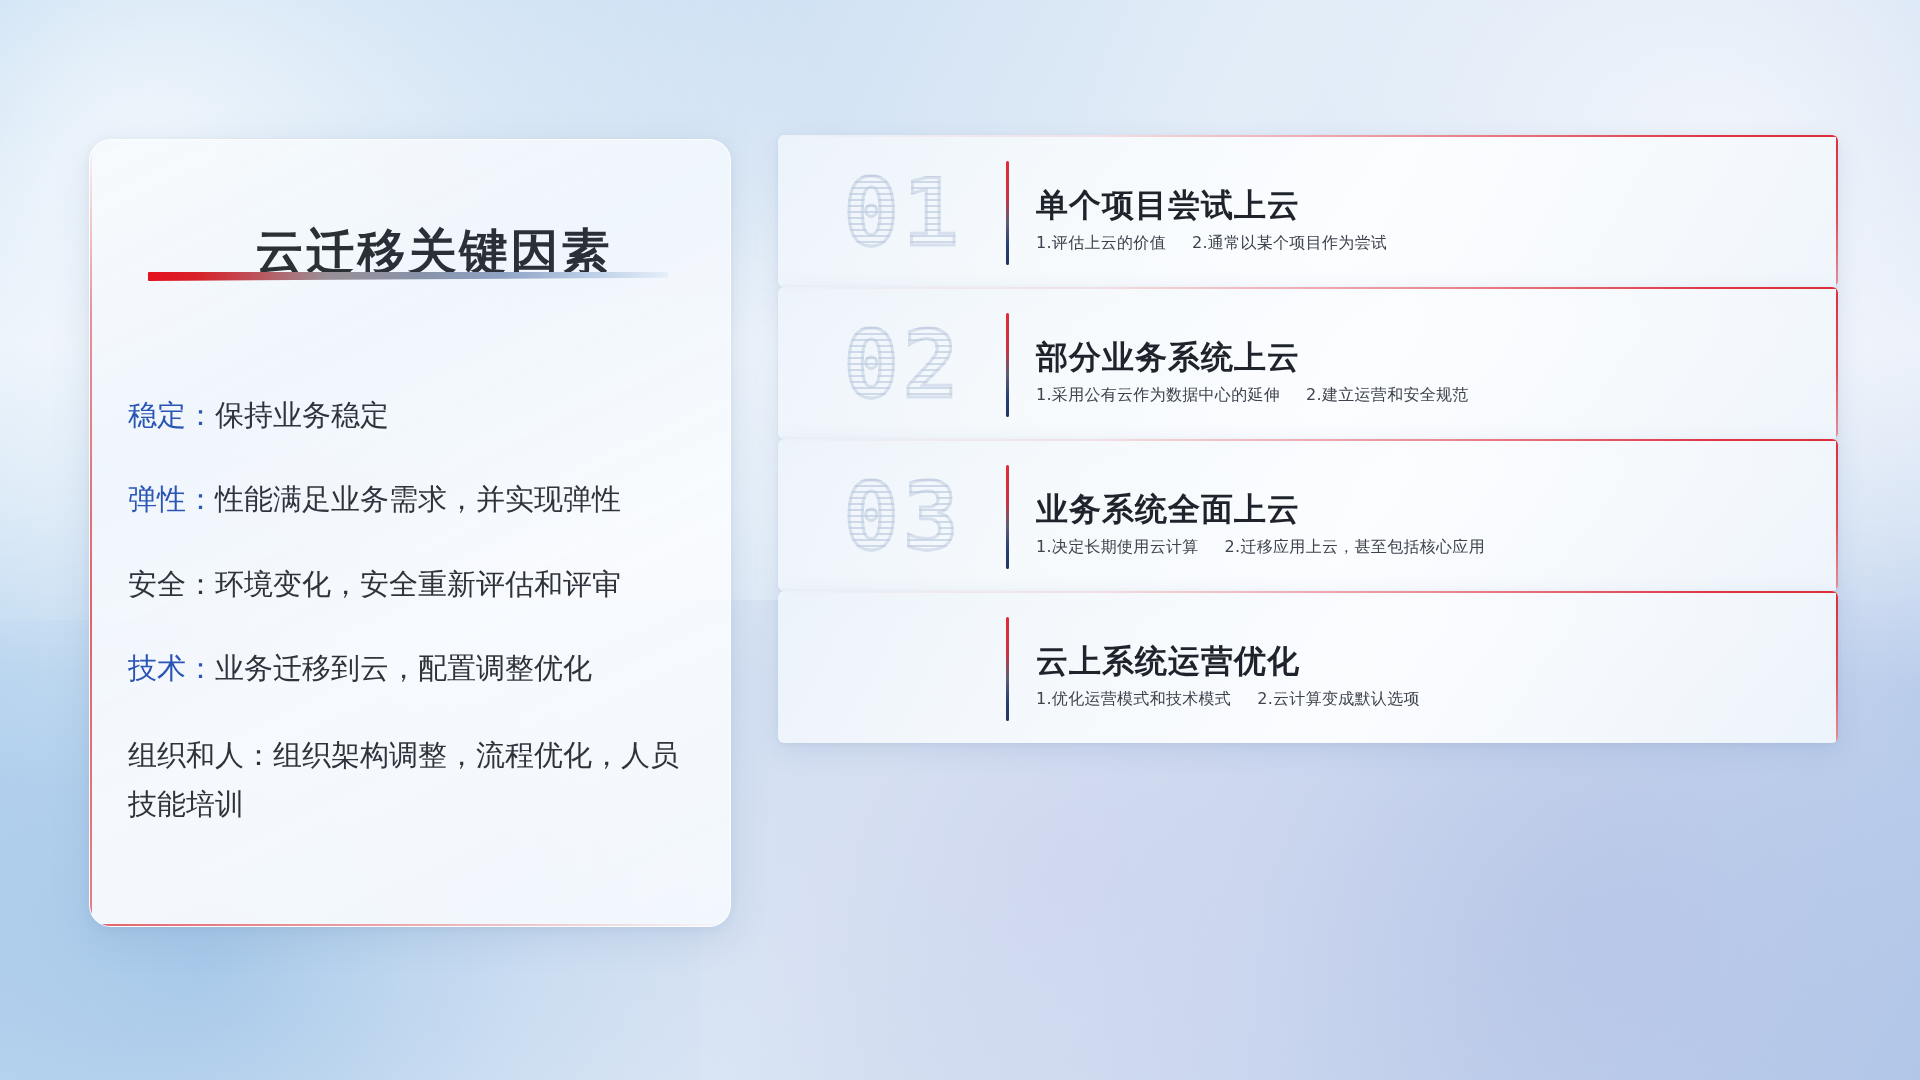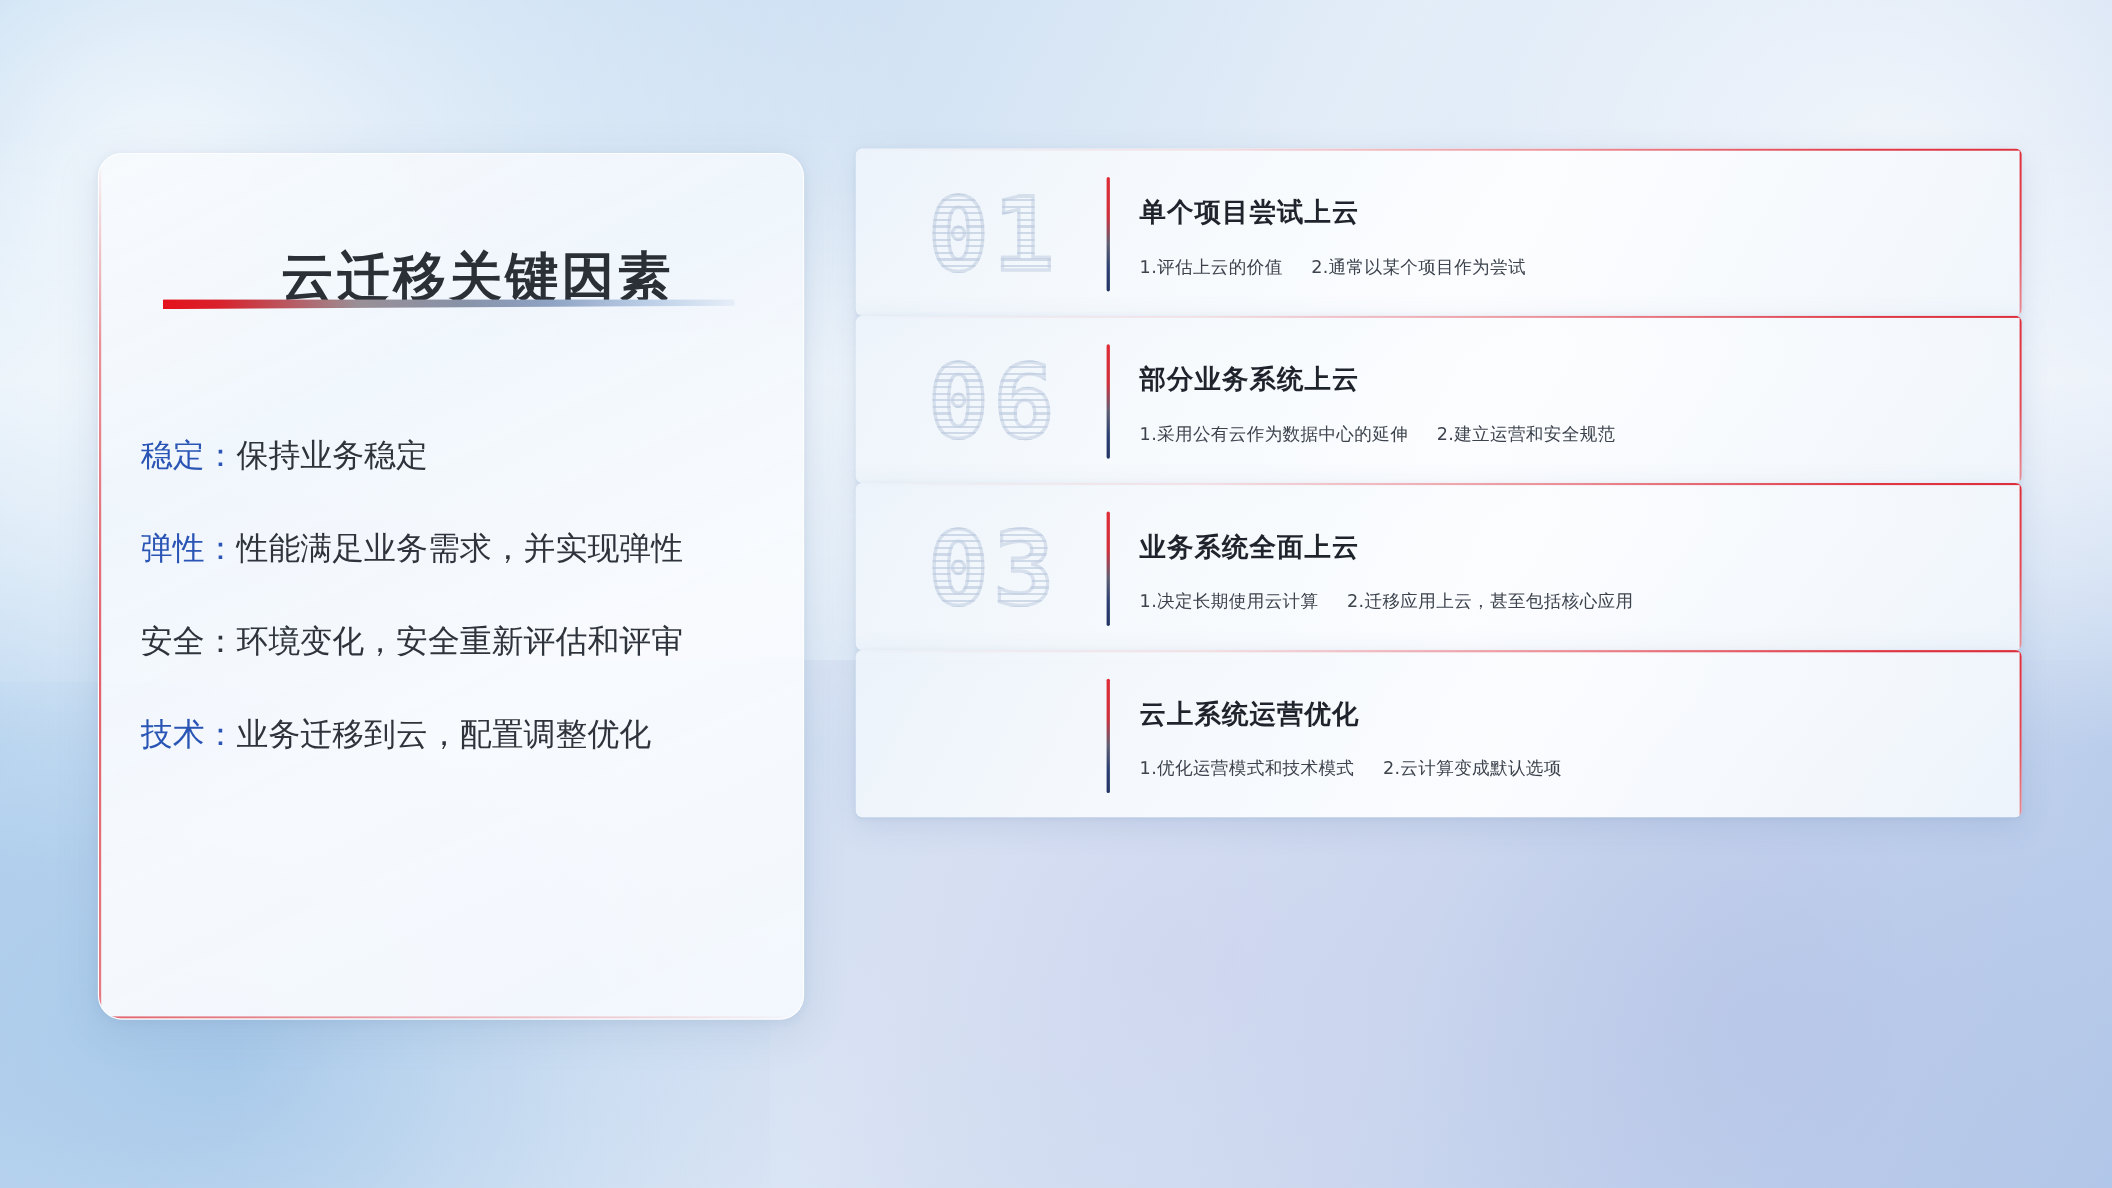--- a/index.html
+++ b/index.html
@@ -122,21 +122,21 @@
     opacity:.55;
     user-select:none;
   }
   .step-bar{
     position:absolute;left:228px;top:26px;width:3px;height:104px;
     background:linear-gradient(180deg,#e02c37 0%,#d0303d 34%,#5f5f72 58%,#2b3f72 80%,#223463 100%);
     border-radius:2px;
   }
   .step-title{
     position:absolute;left:258px;top:22px;
-    font-size:24px;font-weight:700;color:#1f242c;letter-spacing:1px;
+    font-size:32px;font-weight:700;color:#1f242c;letter-spacing:1px;
     font-family:Liberation Serif, serif;
   }
   .step-desc{
     position:absolute;left:258px;top:82px;right:30px;
     font-size:16px;color:#3d434d;letter-spacing:.3px;
     font-family:"DejaVu Sans","Liberation Sans",sans-serif;
   }
   .step-desc .sp{display:inline-block;width:26px;}
 </style>
 </head>
@@ -164,36 +164,39 @@
       </p>
       <p class="factor">
         <span class="k">弹性：</span><span>性能满足业务需求，并实现弹性</span>
       </p>
       <p class="factor">
         <span class="k plain">安全：</span><span>环境变化，安全重新评估和评审</span>
       </p>
       <p class="factor">
         <span class="k">技术：</span><span>业务迁移到云，配置调整优化</span>
       </p>
+      <p class="factor wrap">
+        <span class="k plain">组织和人：</span><span>组织架构调整，流程优化，人员技能培训</span>
+      </p>
     </div>
   </section>
 
   <section class="steps">
 
     <article class="step">
       <div class="step-num">01</div>
       <div class="step-bar"></div>
       <h2 class="step-title">单个项目尝试上云</h2>
       <p class="step-desc">
         <span>1.评估上云的价值</span><span class="sp"></span><span>2.通常以某个项目作为尝试</span>
       </p>
     </article>
 
     <article class="step">
-      <div class="step-num">06</div>
+      <div class="step-num">02</div>
       <div class="step-bar"></div>
       <h2 class="step-title">部分业务系统上云</h2>
       <p class="step-desc">
         <span>1.采用公有云作为数据中心的延伸</span><span class="sp"></span><span>2.建立运营和安全规范</span>
       </p>
     </article>
 
     <article class="step">
       <div class="step-num">03</div>
       <div class="step-bar"></div>

